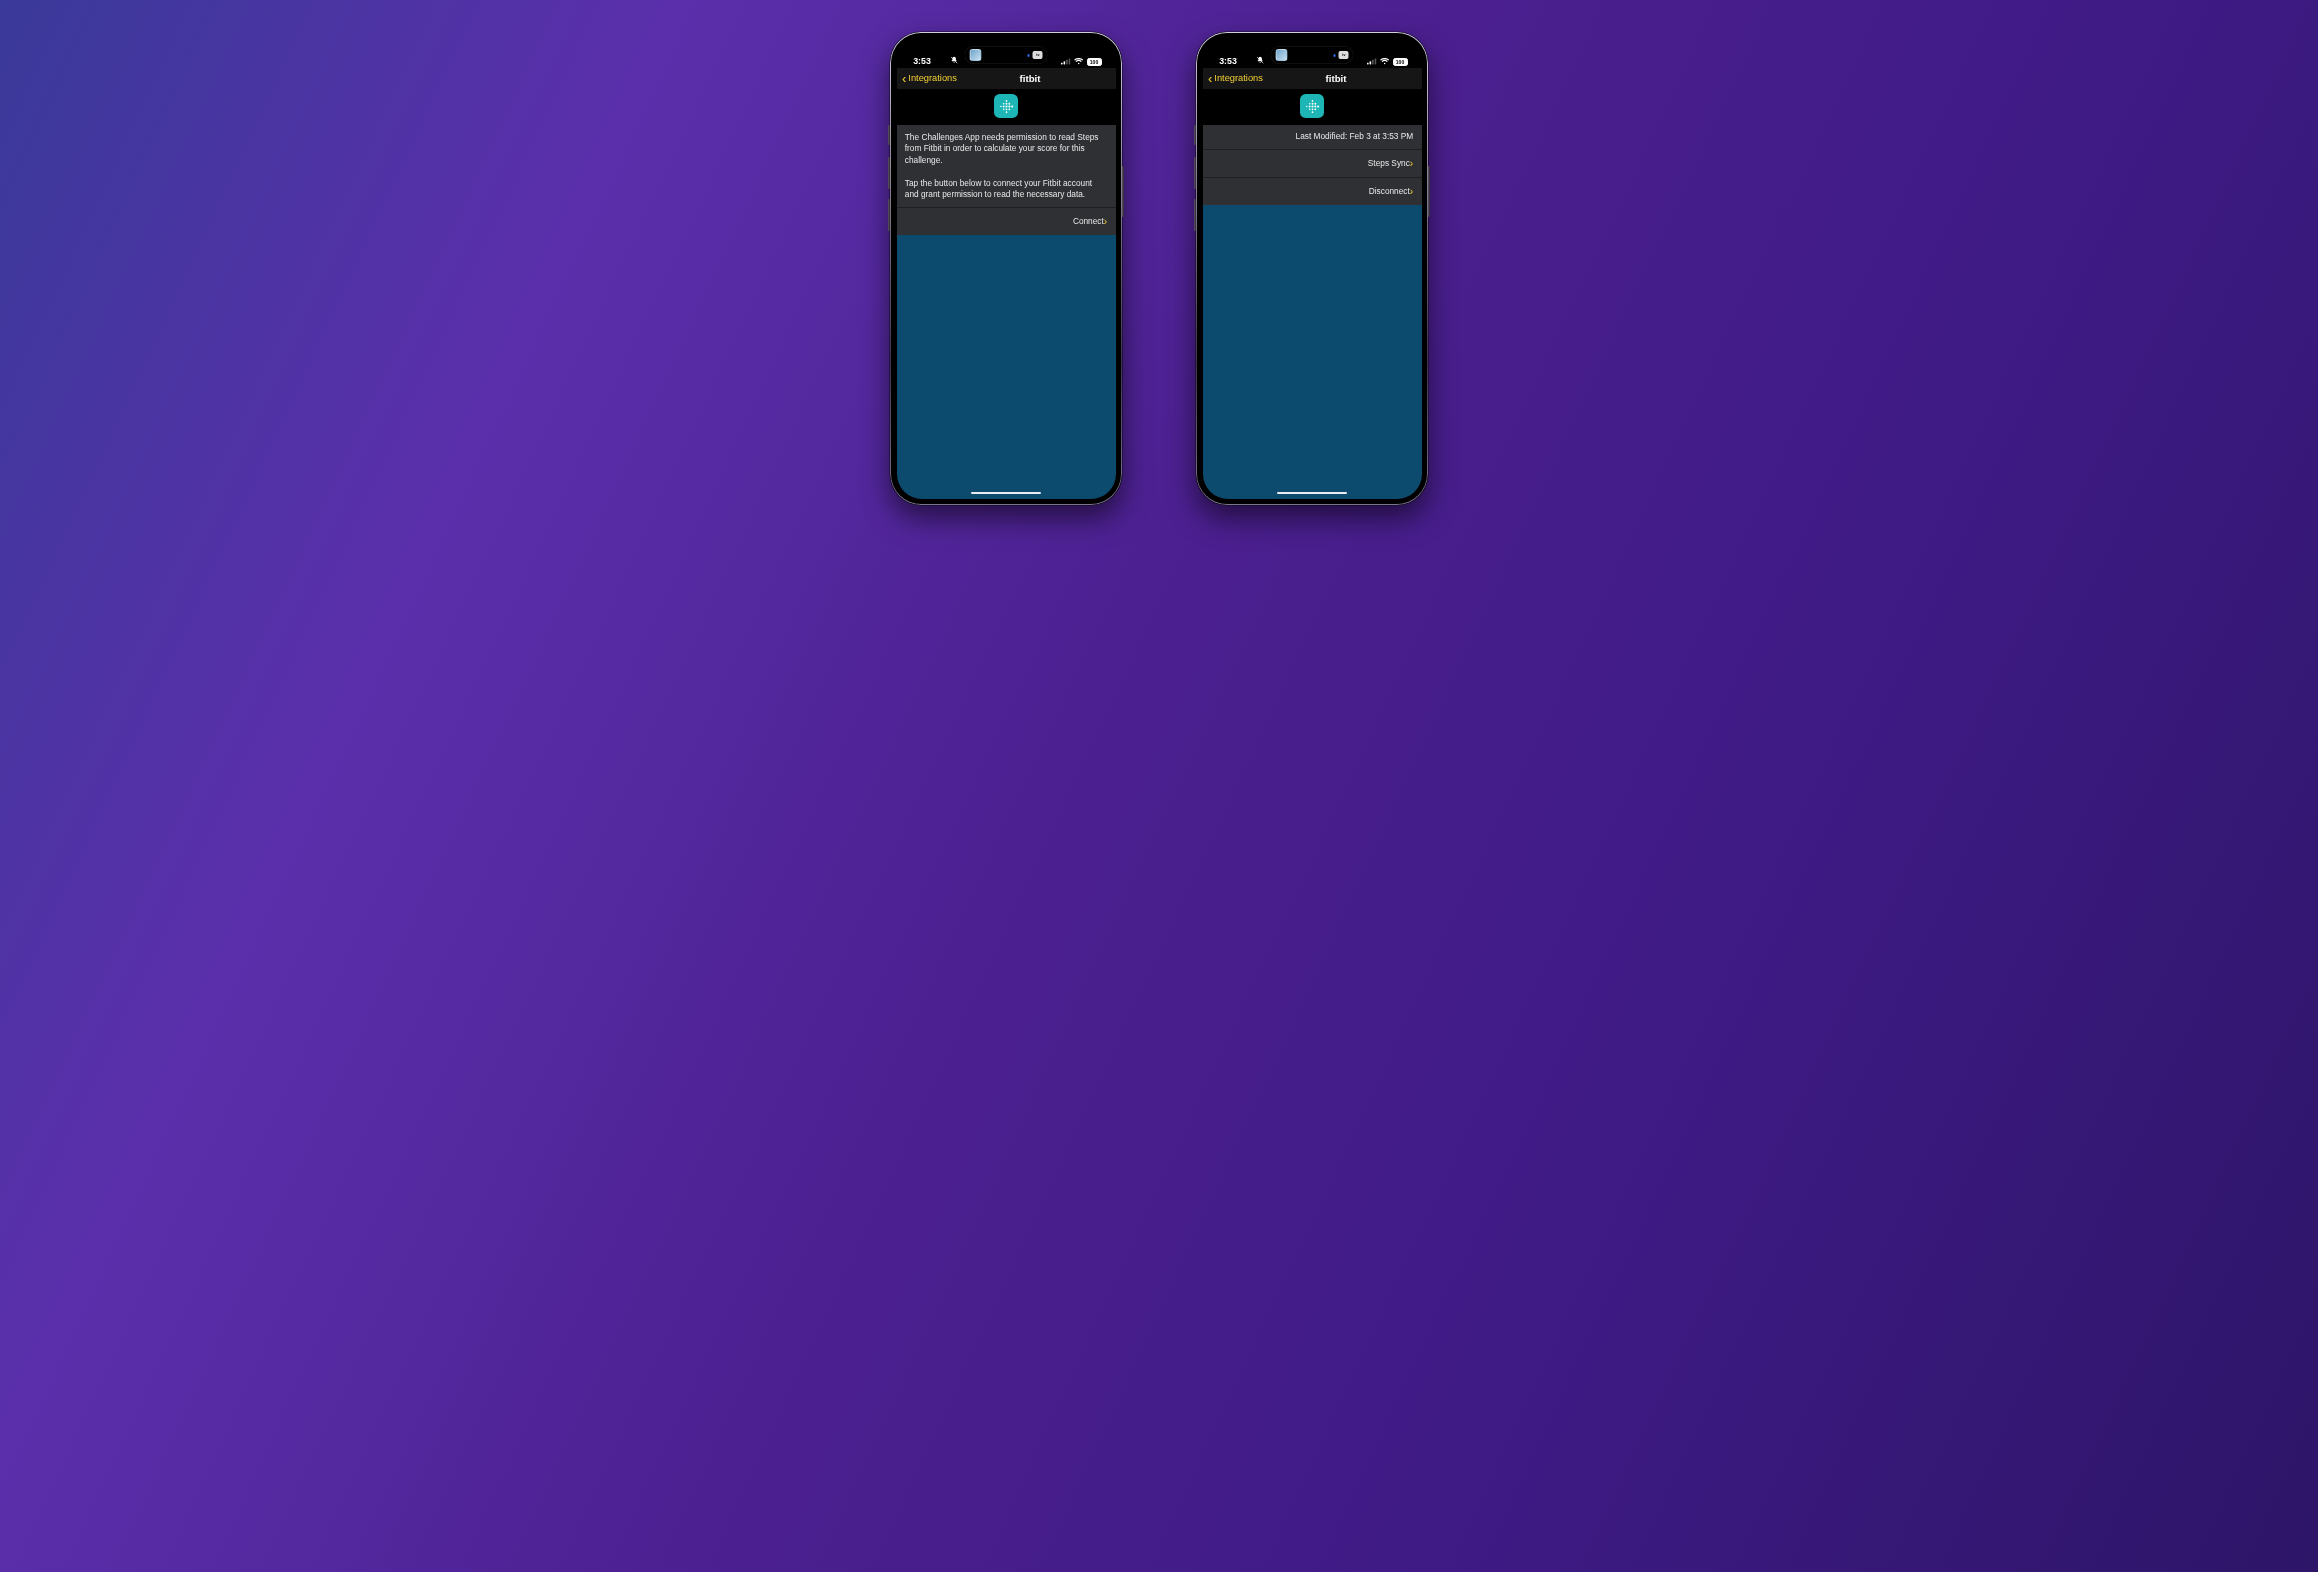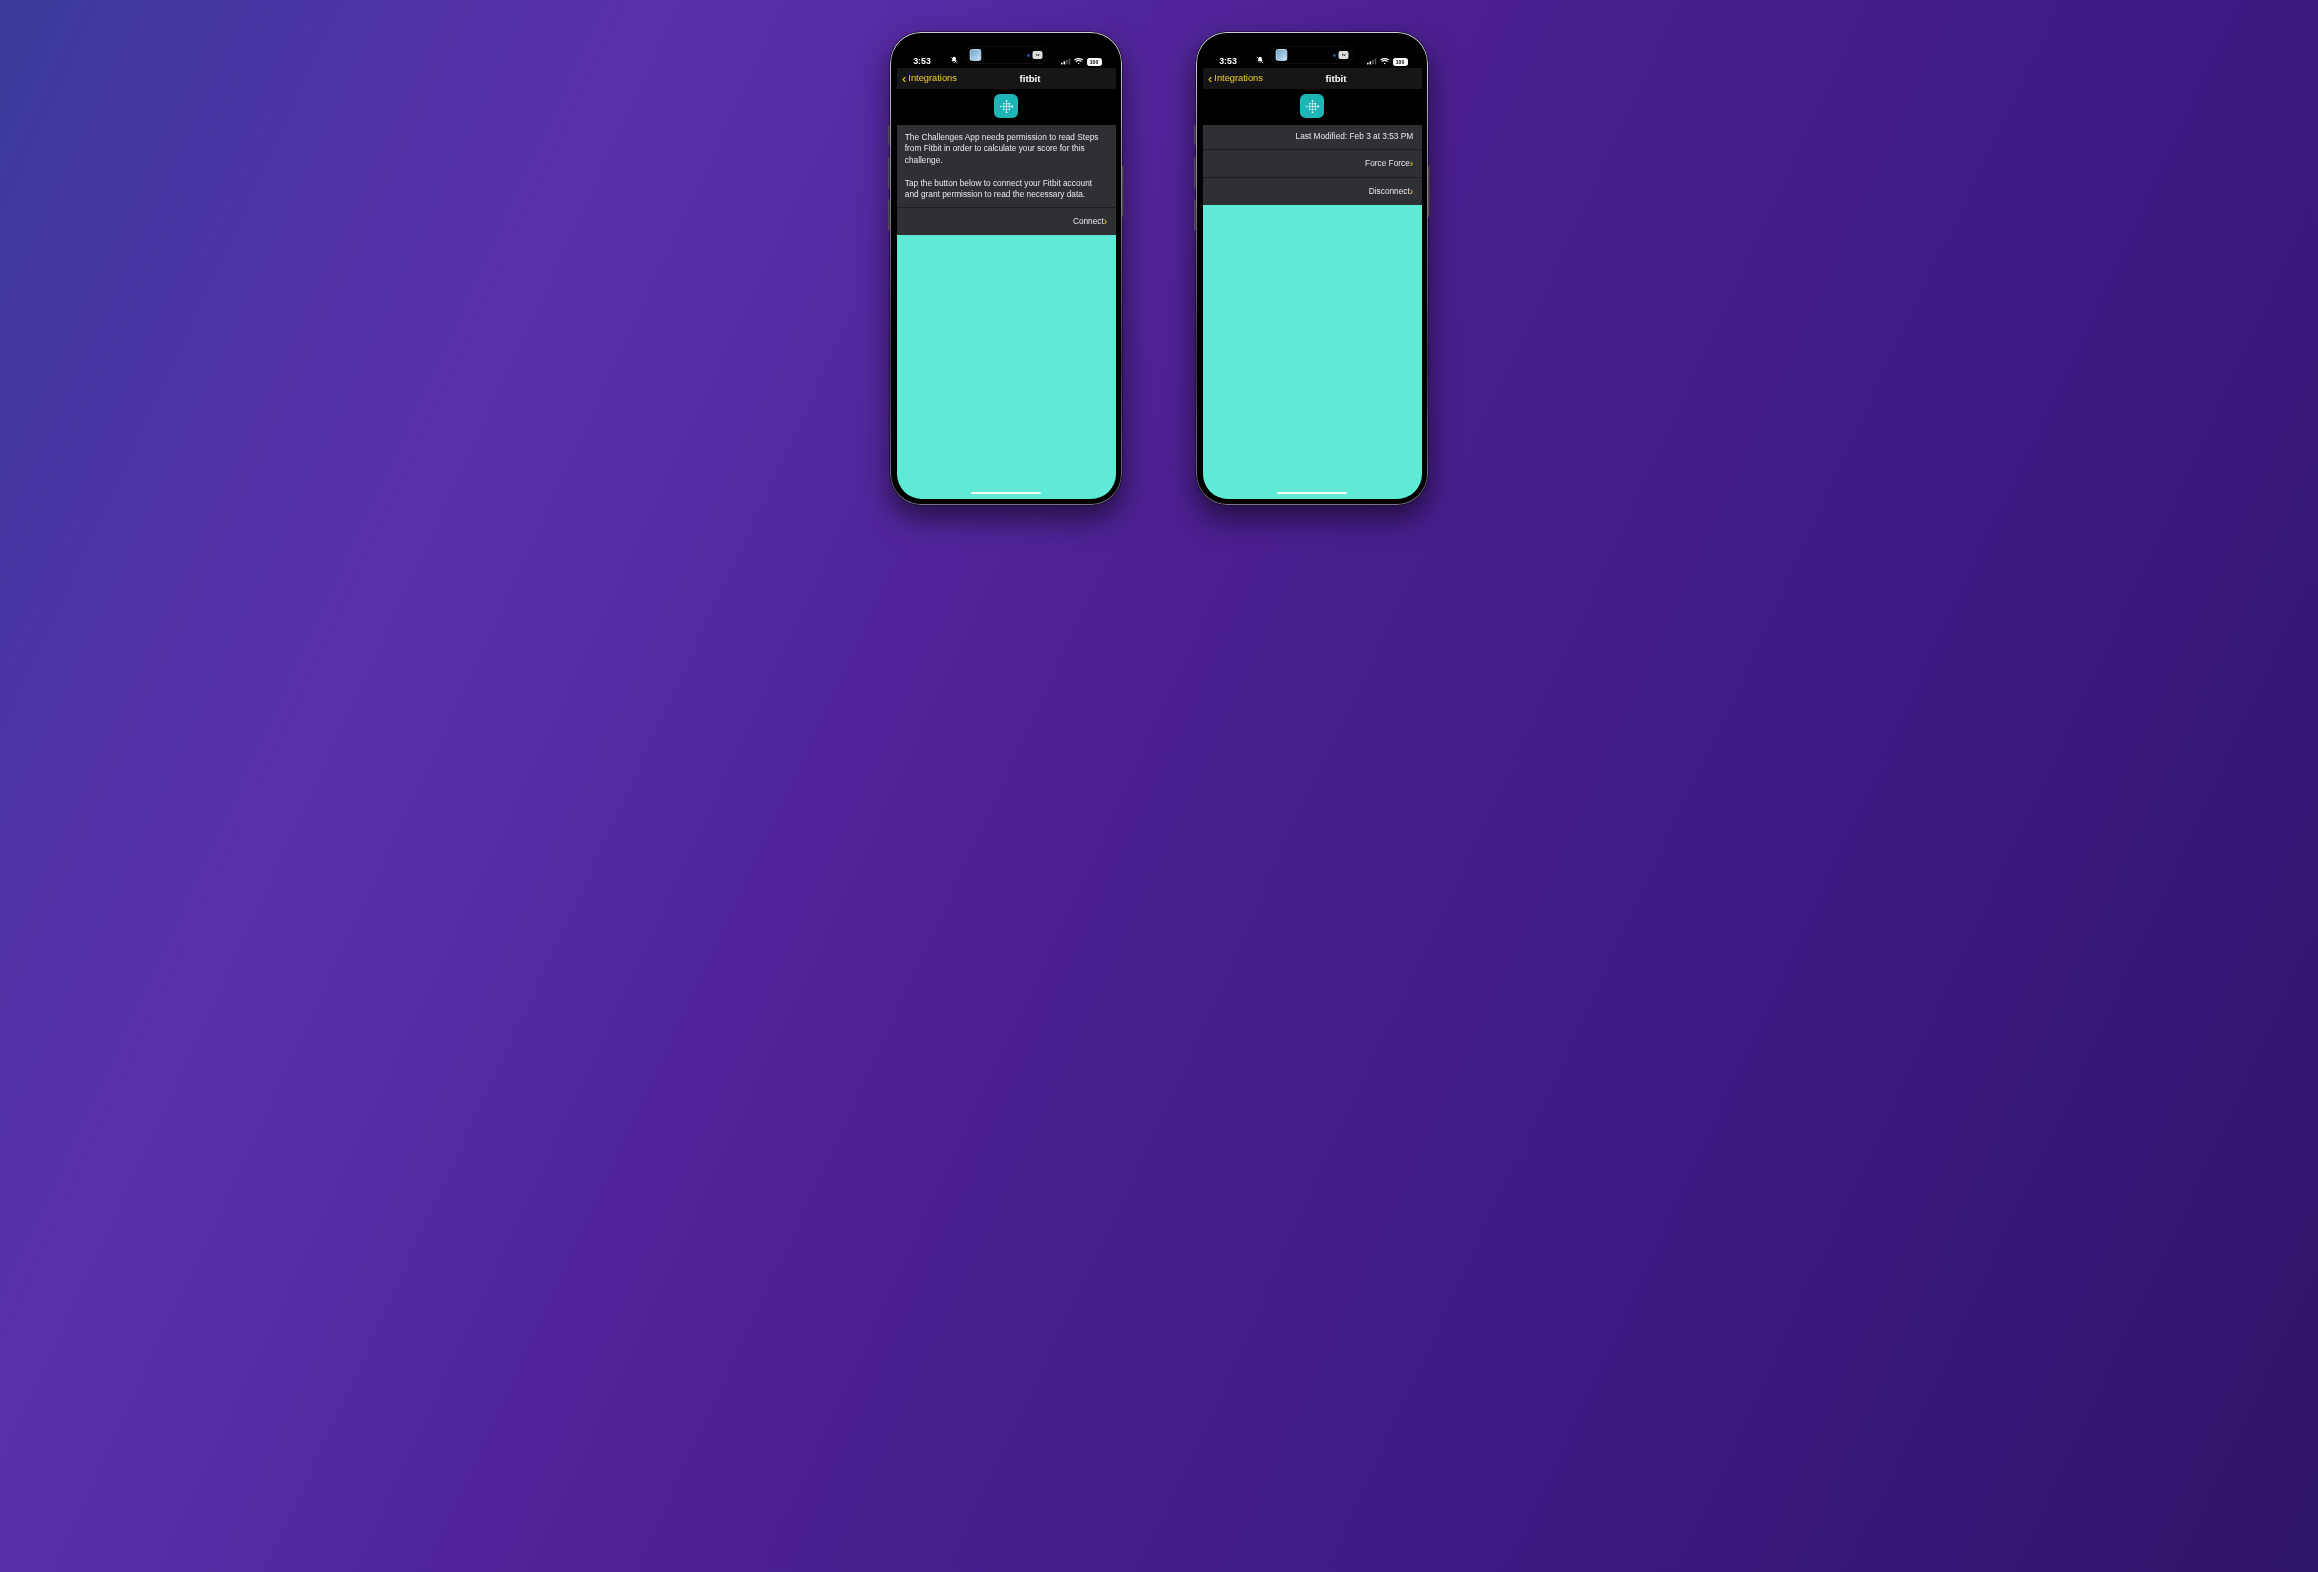--- a/index.html
+++ b/index.html
@@ -140,21 +140,21 @@
     border-top:0.5px solid rgba(0,0,0,.35);
     cursor:pointer;
   }
   .row.first{border-top:none;}
   .row .chev-r{color:#f2d034;font-size:10.2px;font-weight:300;}
   .status-row{
     padding:6.5px 8.3px;
     color:#e9e9e9;
   }
 
-  .content{flex:1;background:#5eead4;overflow:hidden;}
+  .content{flex:1;background:#0c4a6e;overflow:hidden;}
 
   
   .home-ind{position:absolute;bottom:4.2px;left:50%;transform:translateX(-50%);
     width:70px;height:2.3px;background:#fff;border-radius:1.4px;opacity:.9;}
 </style>
 </head>
 <body>
 
 <div class="phone">
   <div class="btn-side btn-left1"></div>
@@ -317,21 +317,21 @@
               <circle cx="28" cy="16" r="2.3"></circle>
           </svg>
         </div>
       </div>
 
       <div class="panel">
         <div class="status-row row first" style="cursor:default">
           <span>Last Modified: Feb 3 at 3:53 PM</span>
         </div>
         <div class="row">
-          <span>Force Force</span>
+          <span>Steps Sync</span>
           <span class="chev-r">›</span>
         </div>
         <div class="row">
           <span>Disconnect</span>
           <span class="chev-r">›</span>
         </div>
       </div>
     </div>
 
     <div class="home-ind"></div>

